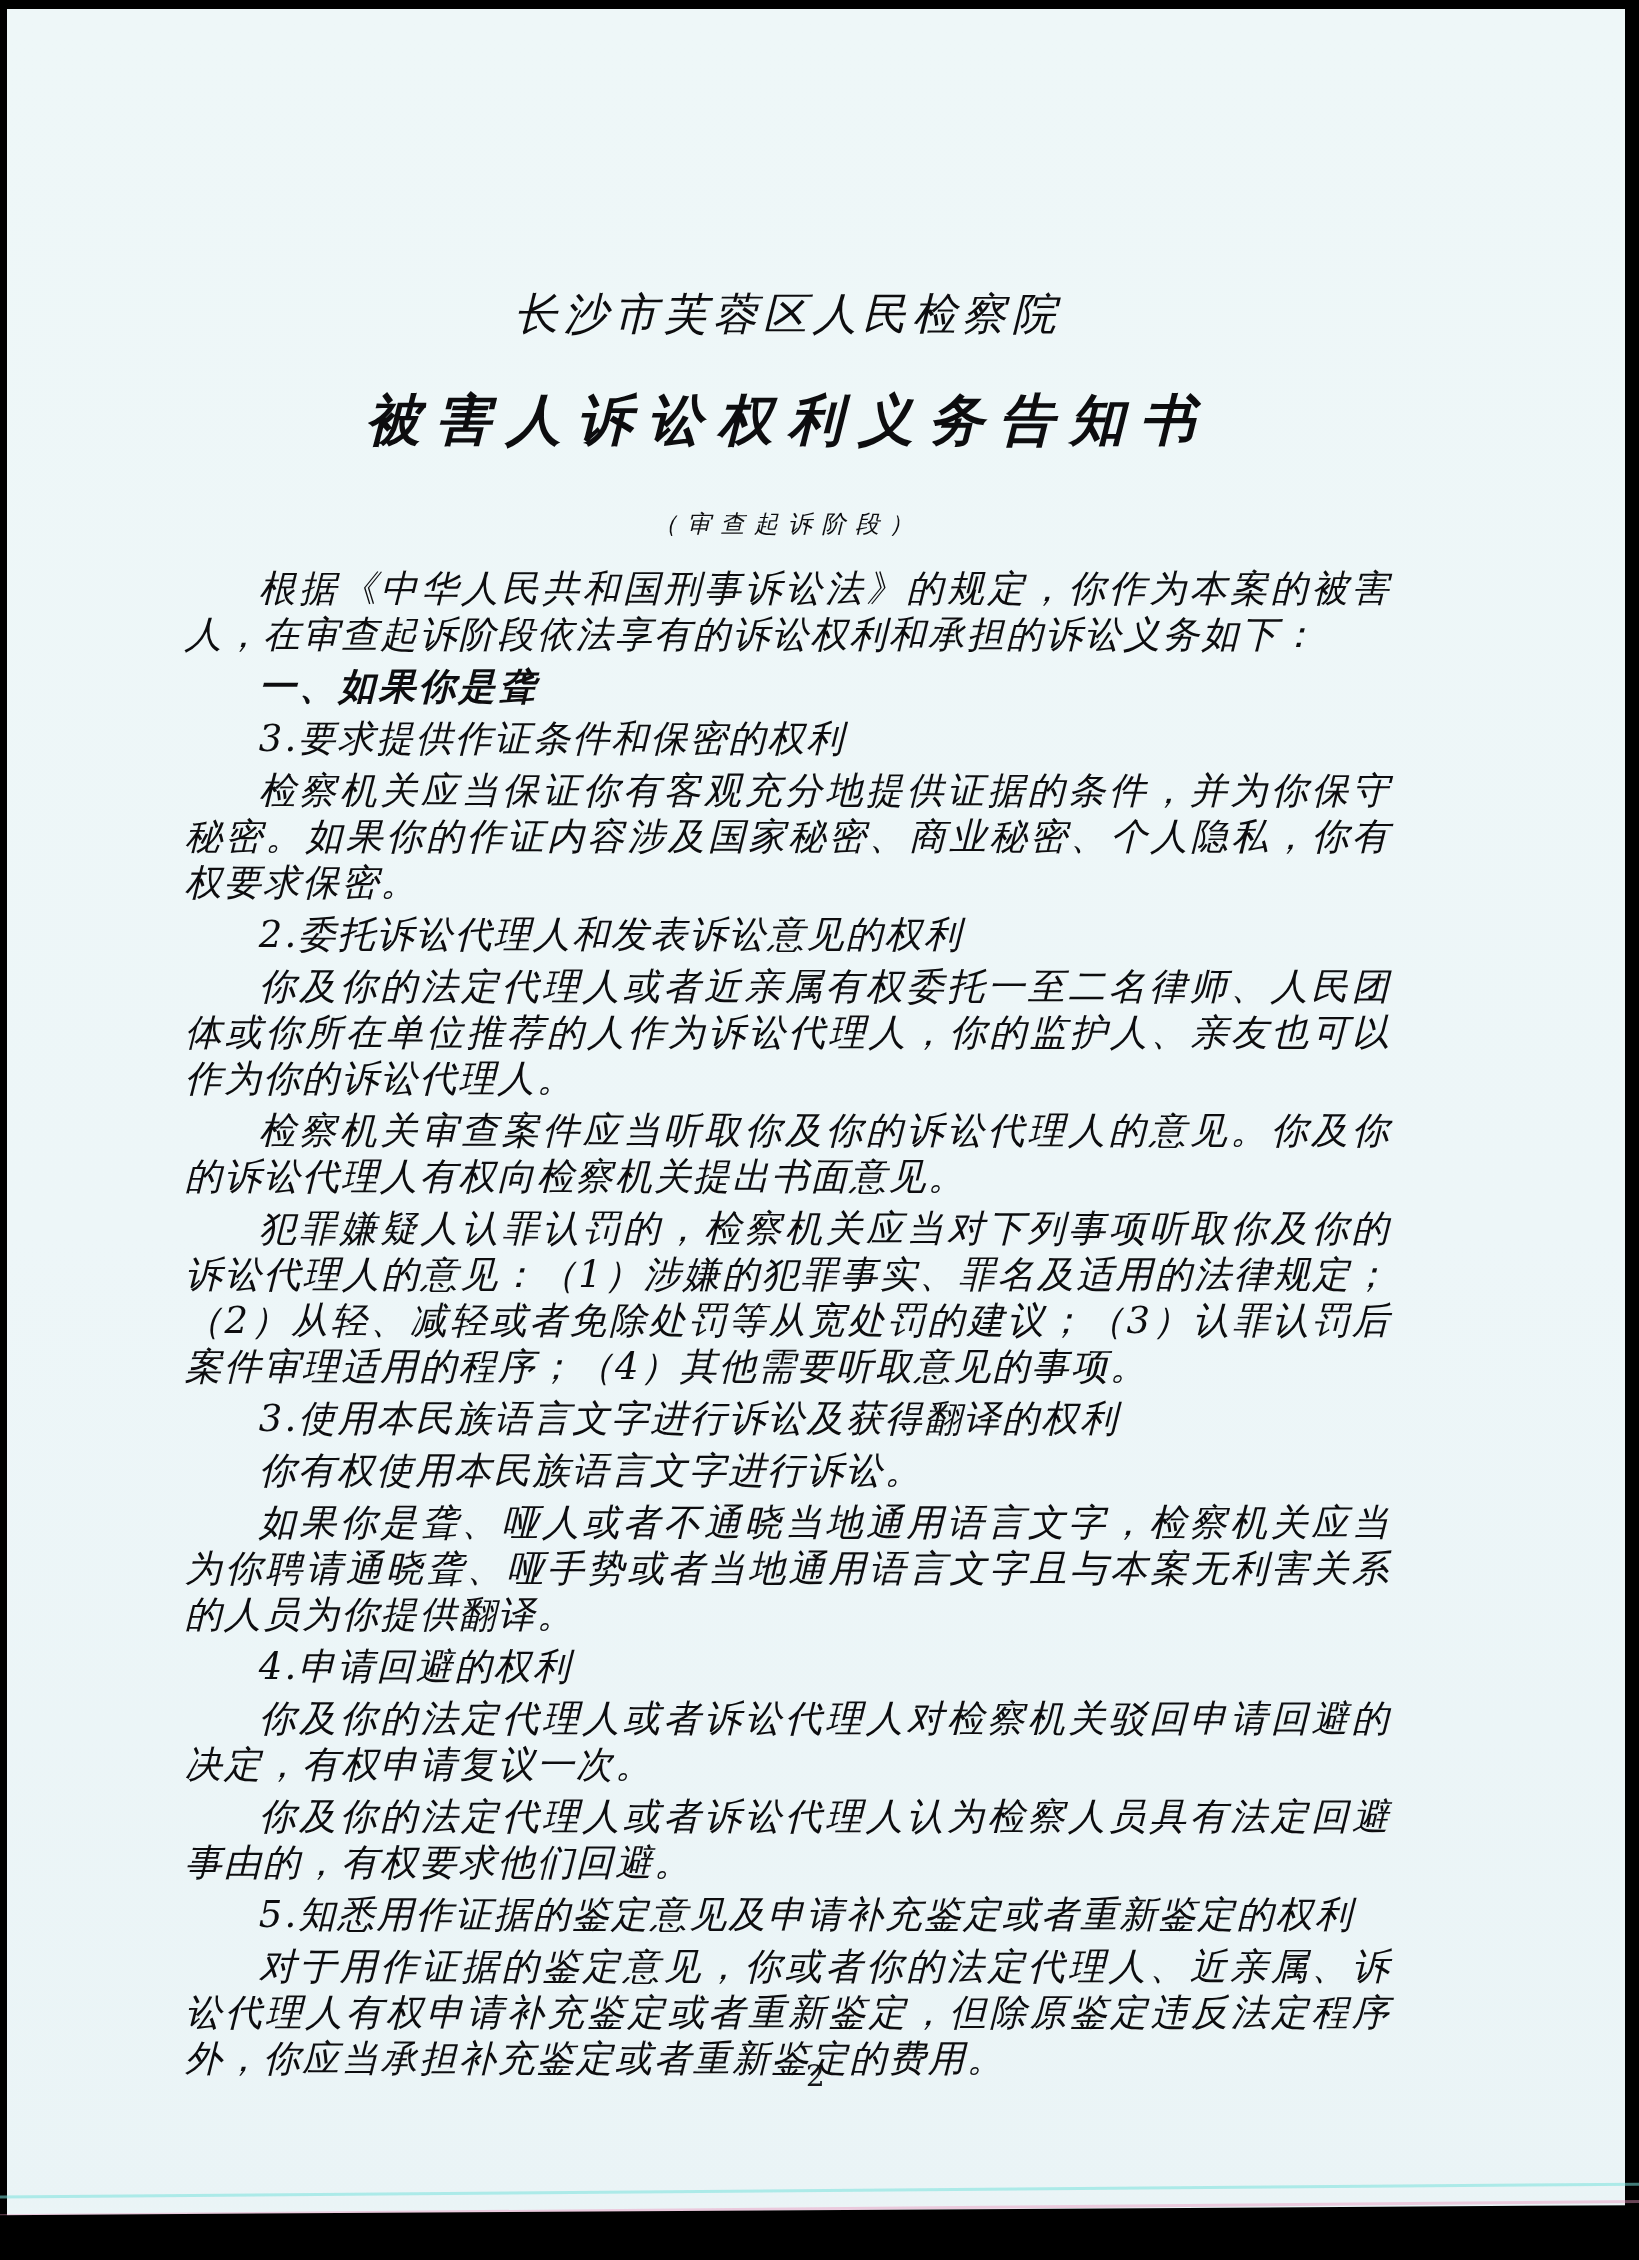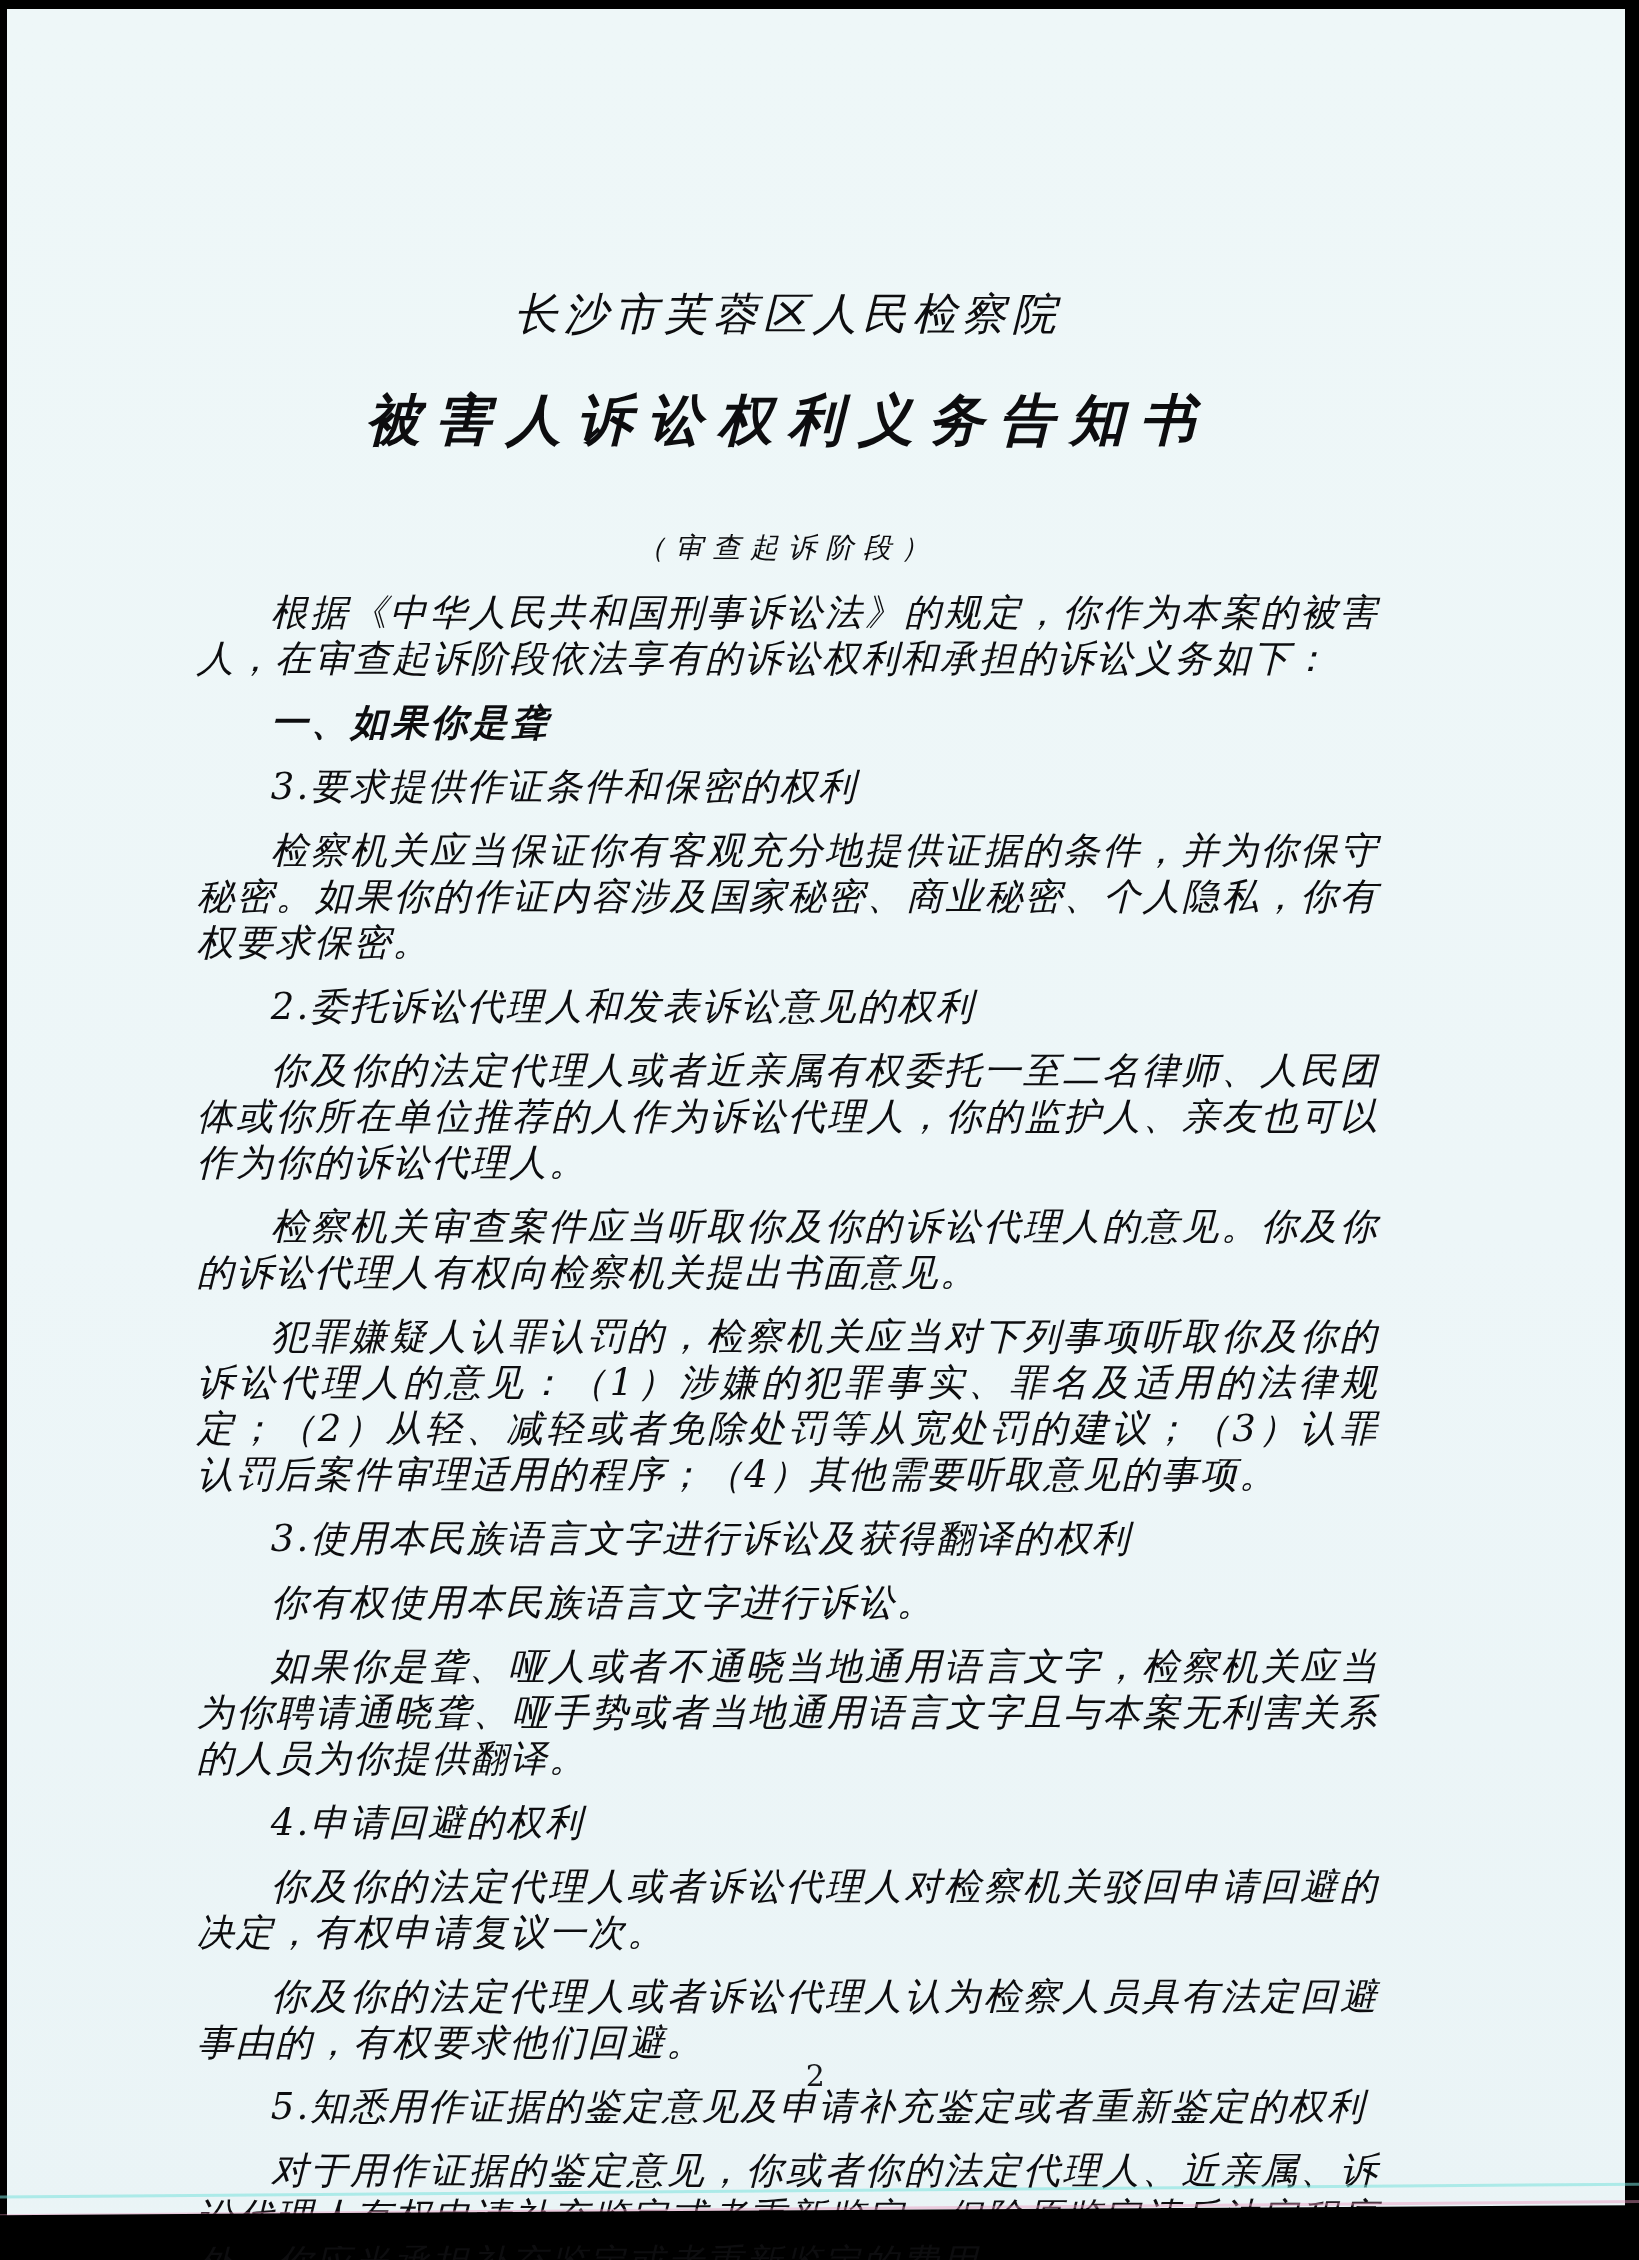--- a/index.html
+++ b/index.html
@@ -40,28 +40,28 @@
   }
   .doc-title{
     margin:48px 0 8px 0;
     text-align:center;
     font-family:"DejaVu Sans","Liberation Sans",sans-serif;
     font-weight:bold;
     font-size:55px;line-height:62px;
     letter-spacing:15.4px;
   }
   .stage{
-    margin:76px 0 0 0;
+    margin:52px 0 0 0;
     text-align:center;
-    font-size:28px;line-height:42px;
+    font-size:24px;line-height:42px;
     letter-spacing:9.7px;
   }
   .body-block{margin-top:21px;}
   .para{
-    margin:18px;
+    margin:6px;
     font-size:37px;
     line-height:46px;
     letter-spacing:2.1px;
     text-align:justify;
     text-indent:2em;
   }
   .para.hei{
     font-family:"DejaVu Sans","Liberation Sans",sans-serif;
     font-weight:bold;
     letter-spacing:2.9px;

